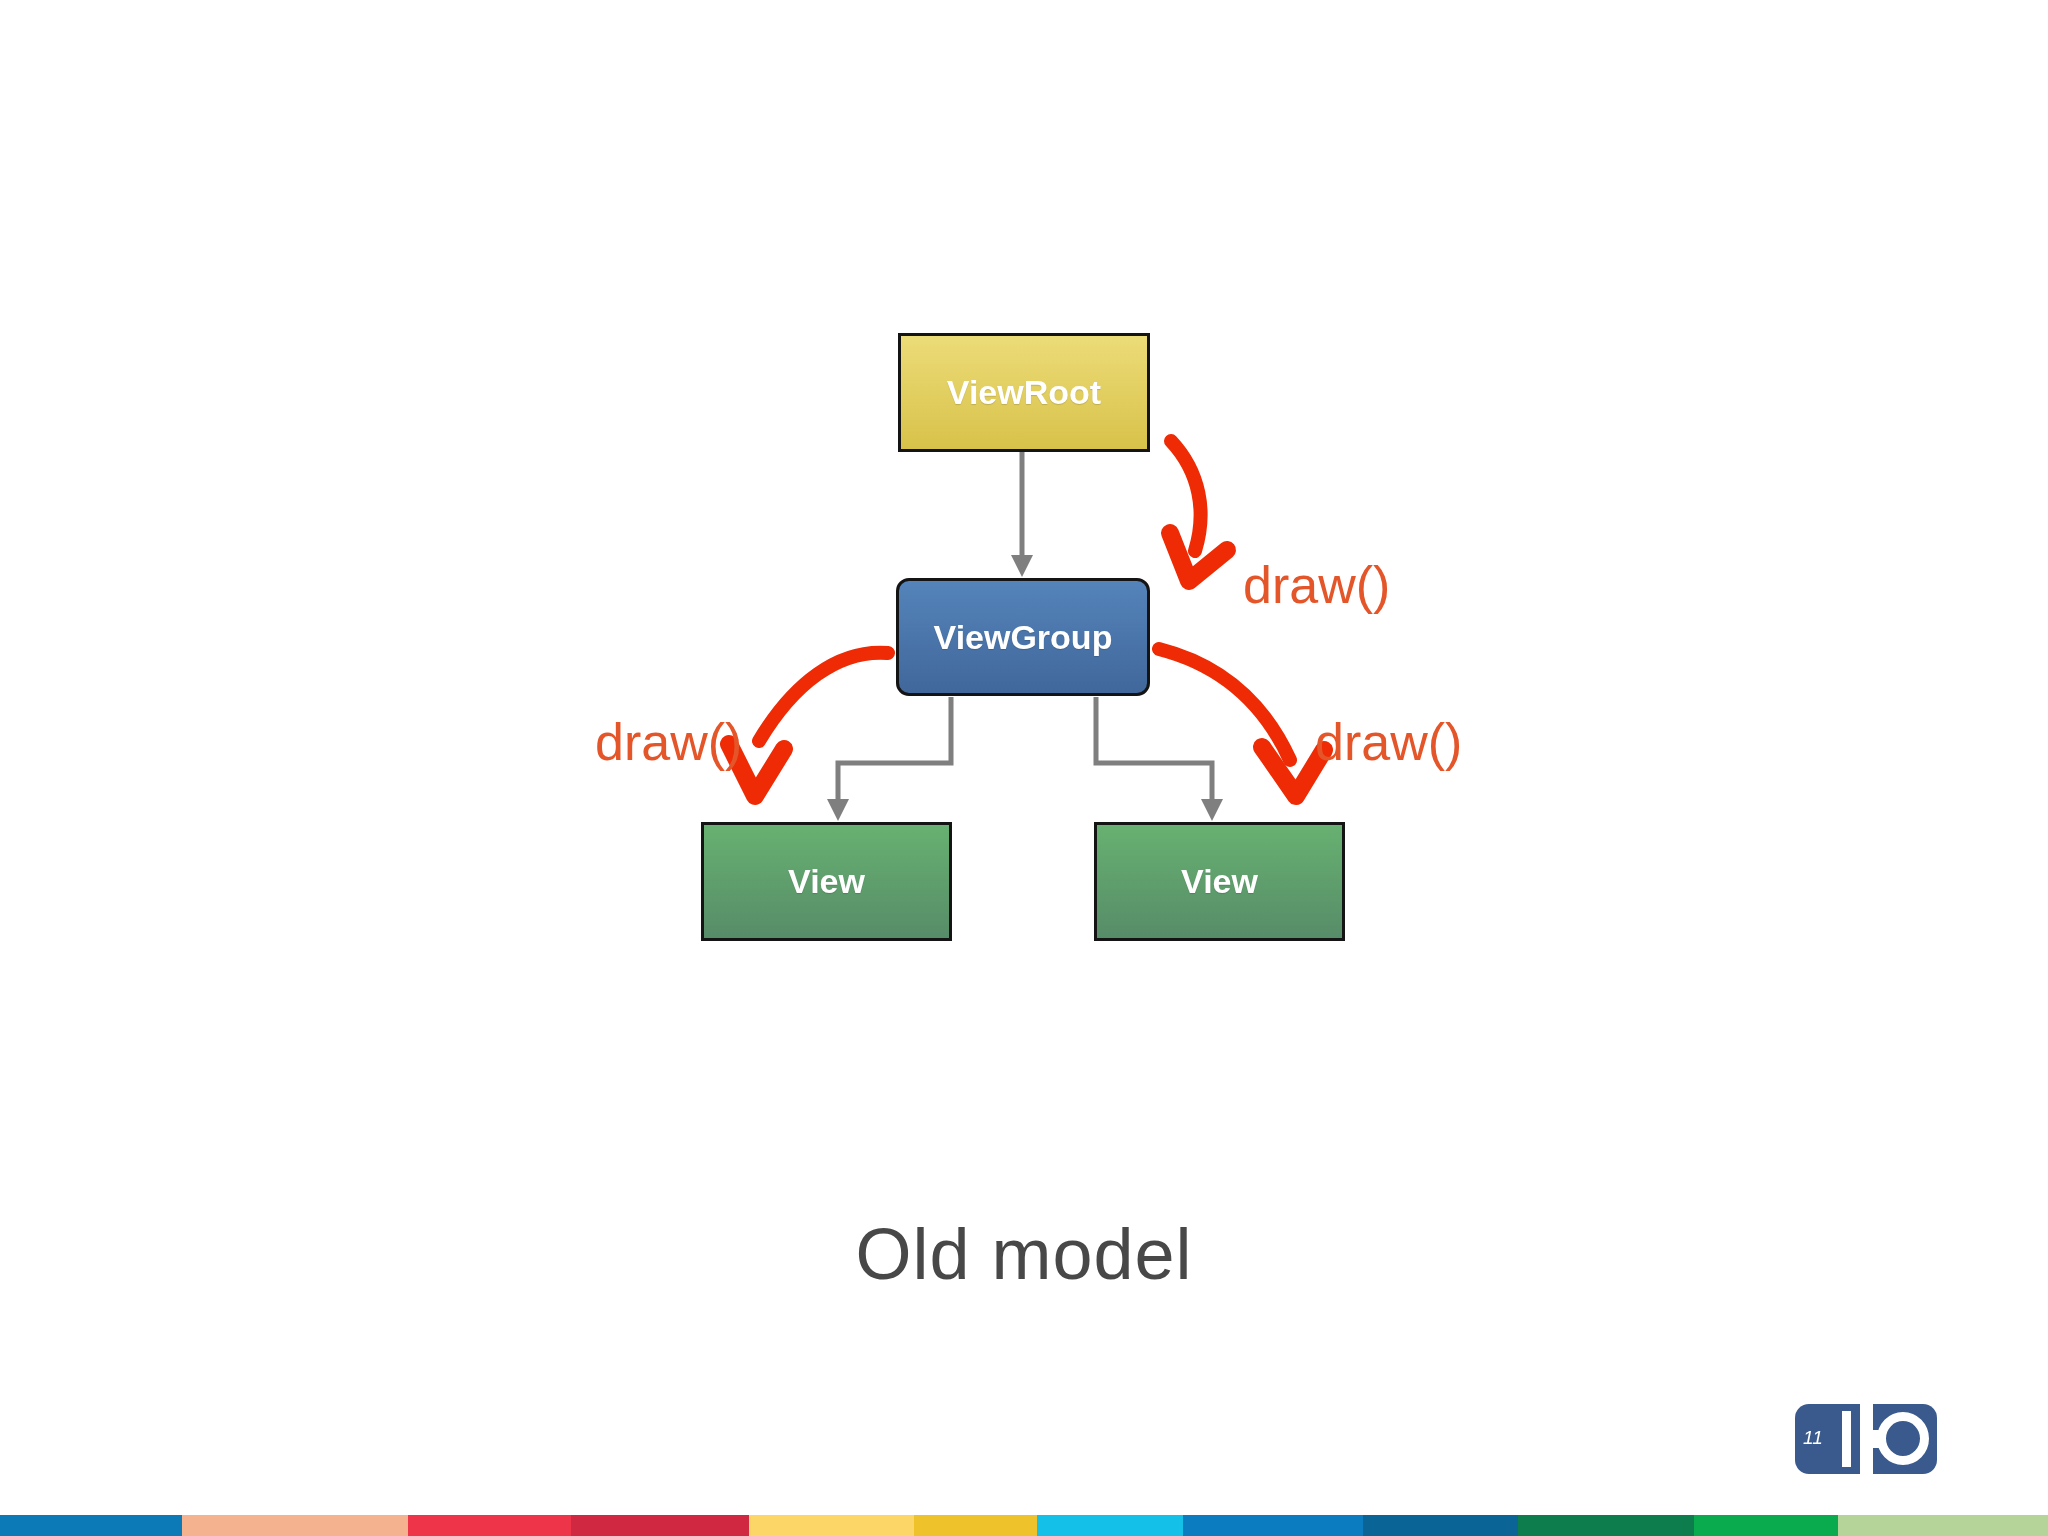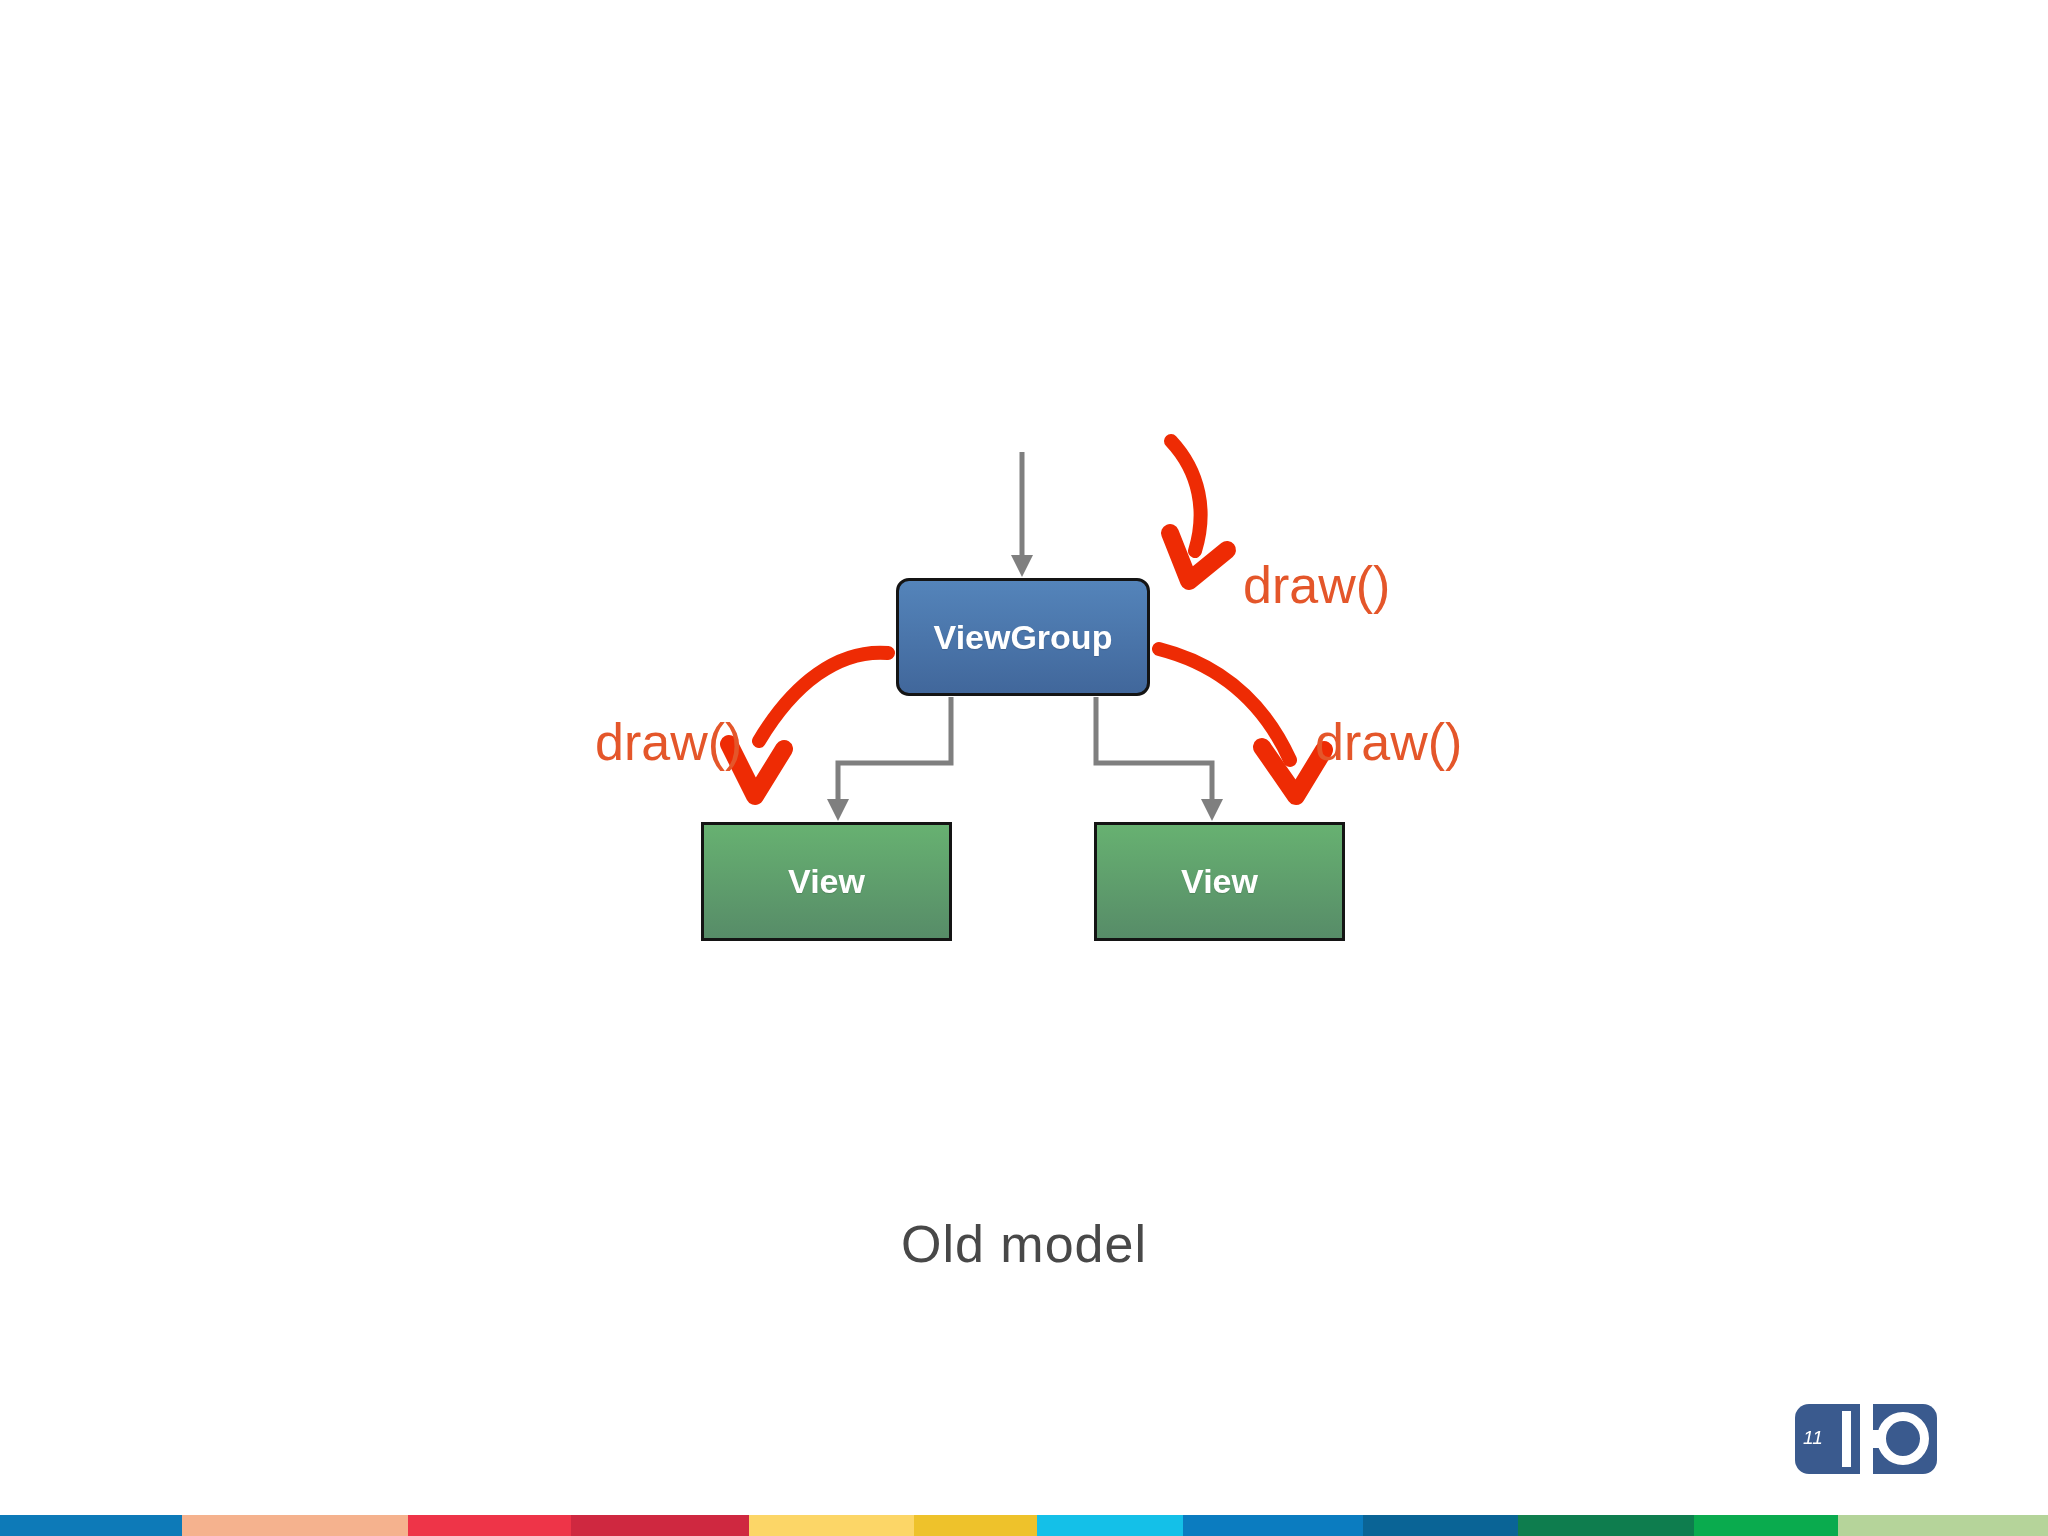--- a/index.html
+++ b/index.html
@@ -30,21 +30,21 @@
   .draw-label {
     position:absolute; font-size:52px; line-height:1;
     color:var(--annotation-orange); white-space:nowrap;margin-top:48px;
   }
   .draw-label-1 { left:1243px; top:511px; }
   .draw-label-2 { left:595px;  top:668px; }
   .draw-label-3 { left:1315px; top:668px; }
 
   .slide-title {
     position:absolute; left:0; right:0; top:1218px;
-    text-align:center; font-size:52px; line-height:1;
+    text-align:center; font-size:72px; line-height:1;
     color:var(--title-gray); letter-spacing:1px;
   }
 
   .brand { position:absolute; left:1576px; top:1396px; width:400px; height:90px; }
   .brand-wordmark {
     position:absolute; left:0; top:0;
     font-family:"Liberation Serif", serif;
     font-size:64px; line-height:1; color:var(--brand-navy);
   }
   .brand-tm { font-size:16px; vertical-align:28px; letter-spacing:0; }
@@ -90,20 +90,23 @@
     <g>
       <path class="red-arrow-stroke" d="M 888 653 C 838 649 793 684 759 741"></path>
       <path class="red-arrow-head" d="M 729 744 L 755 796 L 784 749"></path>
     </g>
     <g>
       <path class="red-arrow-stroke" d="M 1159 649 C 1222 665 1264 703 1290 760"></path>
       <path class="red-arrow-head" d="M 1262 747 L 1296 796 L 1324 750"></path>
     </g>
   </svg>
 
+  <div class="node node-viewroot" style="background: linear-gradient(rgb(236, 220, 120), rgb(216, 194, 74));">
+    <span>ViewRoot</span>
+  </div>
   <div class="node node-viewgroup" style="background: linear-gradient(rgb(84, 132, 186), rgb(65, 103, 155)); border-radius: 13px;">
     <span>ViewGroup</span>
   </div>
   <div class="node node-view-left" style="background: linear-gradient(rgb(103, 177, 113), rgb(87, 140, 104));">
     <span>View</span>
   </div>
   <div class="node node-view-right" style="background: linear-gradient(rgb(103, 177, 113), rgb(87, 140, 104));">
     <span>View</span>
   </div>
 

